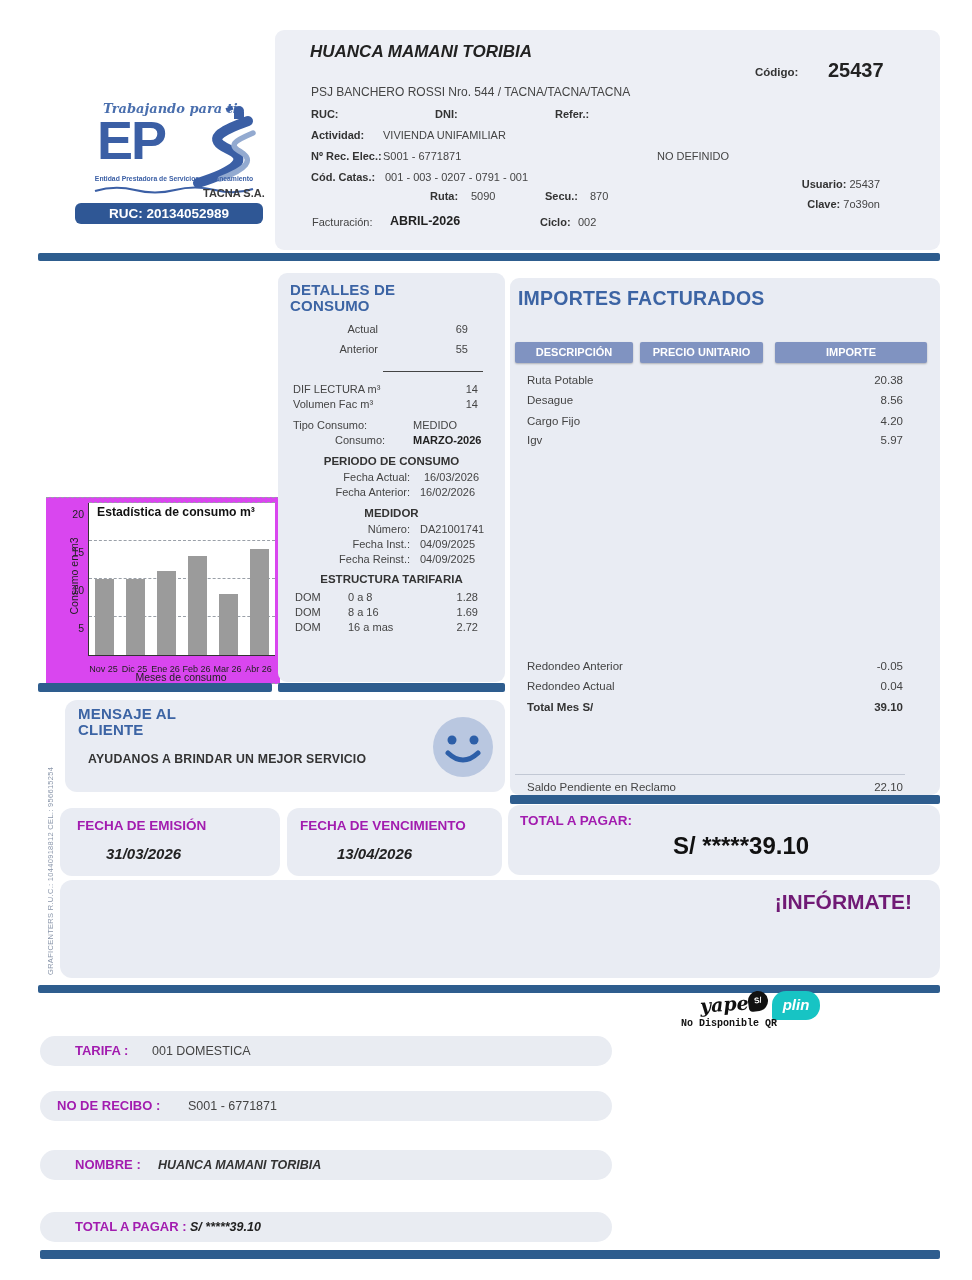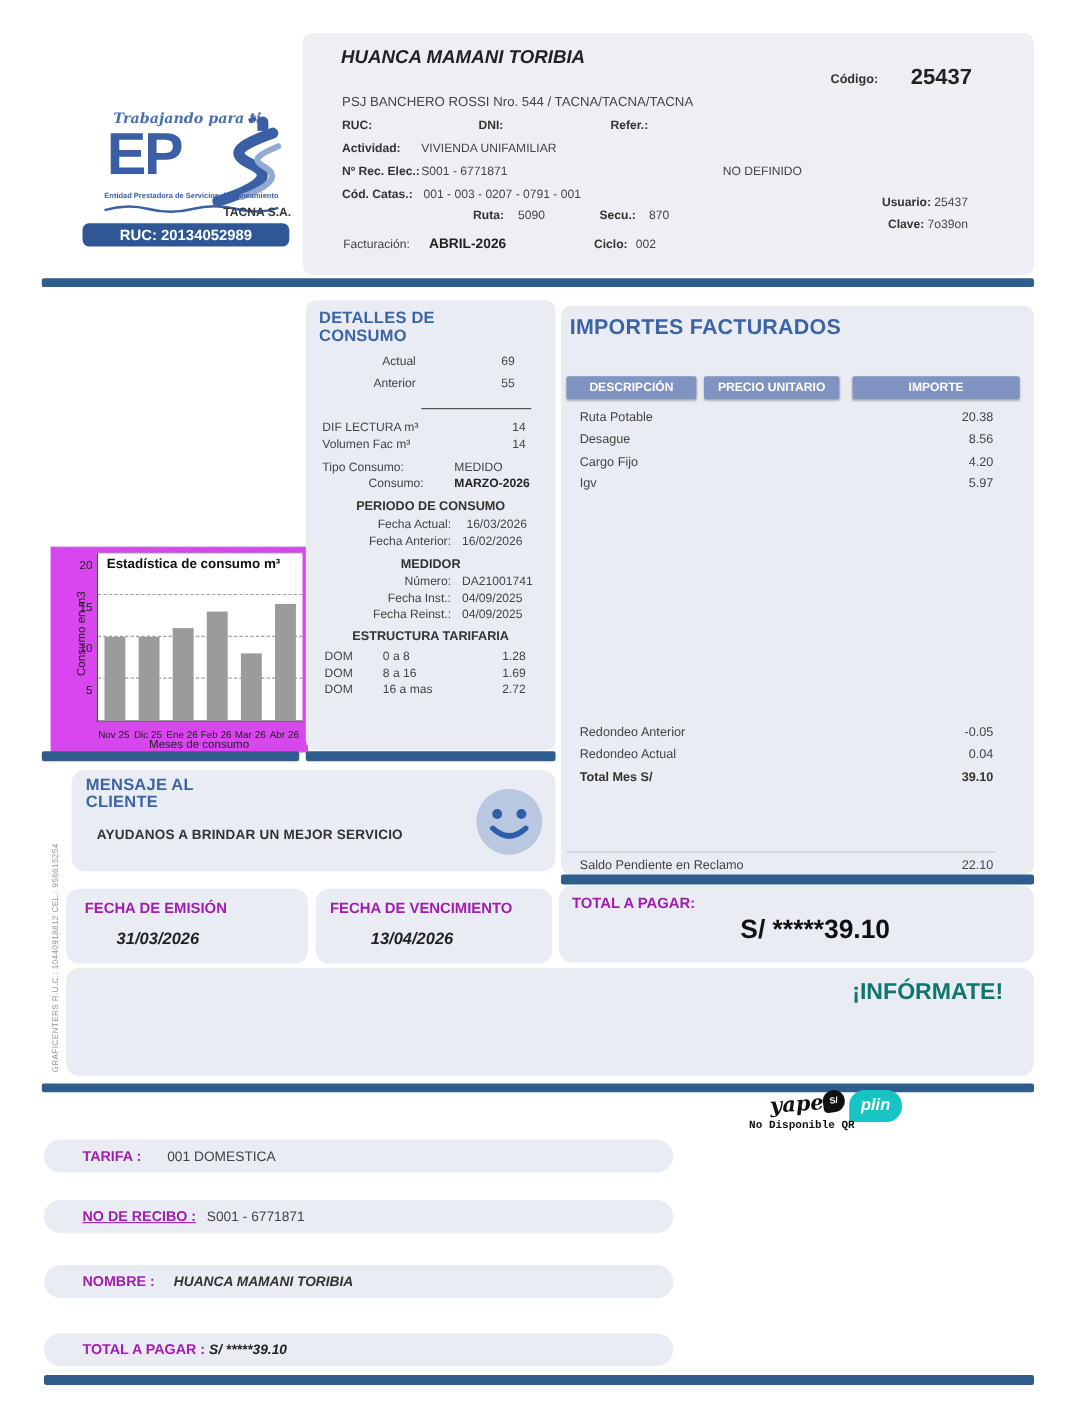--- a/index.html
+++ b/index.html
@@ -213,38 +213,38 @@
   <div class="panel" style="left:287px;top:808px;width:215px;height:68px;border-radius:12px;">
     <div class="abs pill-label" style="left:13px;top:10px;font-size:13.5px;">FECHA DE VENCIMIENTO</div>
     <div class="abs" style="left:50px;top:37px;font-size:15px;font-weight:bold;font-style:italic;color:#222;">13/04/2026</div>
   </div>
   <div class="panel" style="left:508px;top:805px;width:432px;height:70px;border-radius:12px;">
     <div class="abs pill-label" style="left:12px;top:8px;font-size:13.5px;">TOTAL A PAGAR:</div>
     <div class="abs" style="left:165px;top:27px;font-size:24px;font-weight:bold;color:#111;">S/ *****39.10</div>
   </div>
 
   <div class="panel" style="left:60px;top:880px;width:880px;height:98px;border-radius:12px;">
-    <div class="abs" style="right:28px;top:10px;font-size:21px;font-weight:bold;color:#0f766e;">¡INFÓRMATE!</div>
+    <div class="abs" style="right:28px;top:10px;font-size:21px;font-weight:bold;color:#701a75;">¡INFÓRMATE!</div>
   </div>
 
   <div class="bar-blue" style="left:38px;top:985px;width:902px;height:8px;"></div>
 
   <div class="abs script" style="left:700px;top:993px;font-size:19px;font-weight:bold;color:#111;transform:rotate(-4deg);">yape</div>
   <div class="abs" style="left:748px;top:991px;width:20px;height:20px;border-radius:50% 50% 50% 4px;background:#111;
               color:#fff;font-size:8px;font-weight:bold;text-align:center;line-height:20px;transform:rotate(-8deg);">S/</div>
   <div class="abs" style="left:772px;top:991px;width:48px;height:29px;background:#17c4c4;border-radius:14px 14px 14px 3px;
               color:#fff;font-size:15px;font-weight:bold;font-style:italic;text-align:center;line-height:28px;">plin</div>
   <div class="abs" style="left:681px;top:1018px;font-family:'Liberation Mono',monospace;font-size:10px;font-weight:bold;color:#111;">No Disponible QR</div>
 
   <div class="sumpill" style="top:1036px;">
     <span class="abs pill-label" style="left:35px;">TARIFA :</span>
     <span class="abs v" style="left:112px;font-size:12.5px;">001 DOMESTICA</span>
   </div>
   <div class="sumpill" style="top:1091px;">
-    <span class="abs pill-label" style="left:35px;text-decoration:underline;">NO DE RECIBO :</span>
+    <span class="abs pill-label" style="left:17px;">NO DE RECIBO :</span>
     <span class="abs v" style="left:148px;font-size:12.5px;">S001 - 6771871</span>
   </div>
   <div class="sumpill" style="top:1150px;">
     <span class="abs pill-label" style="left:35px;">NOMBRE :</span>
     <span class="abs" style="left:118px;font-size:12.5px;font-style:italic;font-weight:bold;color:#333;">HUANCA MAMANI TORIBIA</span>
   </div>
   <div class="sumpill" style="top:1212px;">
     <span class="abs pill-label" style="left:35px;">TOTAL A PAGAR :</span>
     <span class="abs" style="left:150px;font-size:12.5px;font-style:italic;font-weight:bold;color:#222;">S/ *****39.10</span>
   </div>

